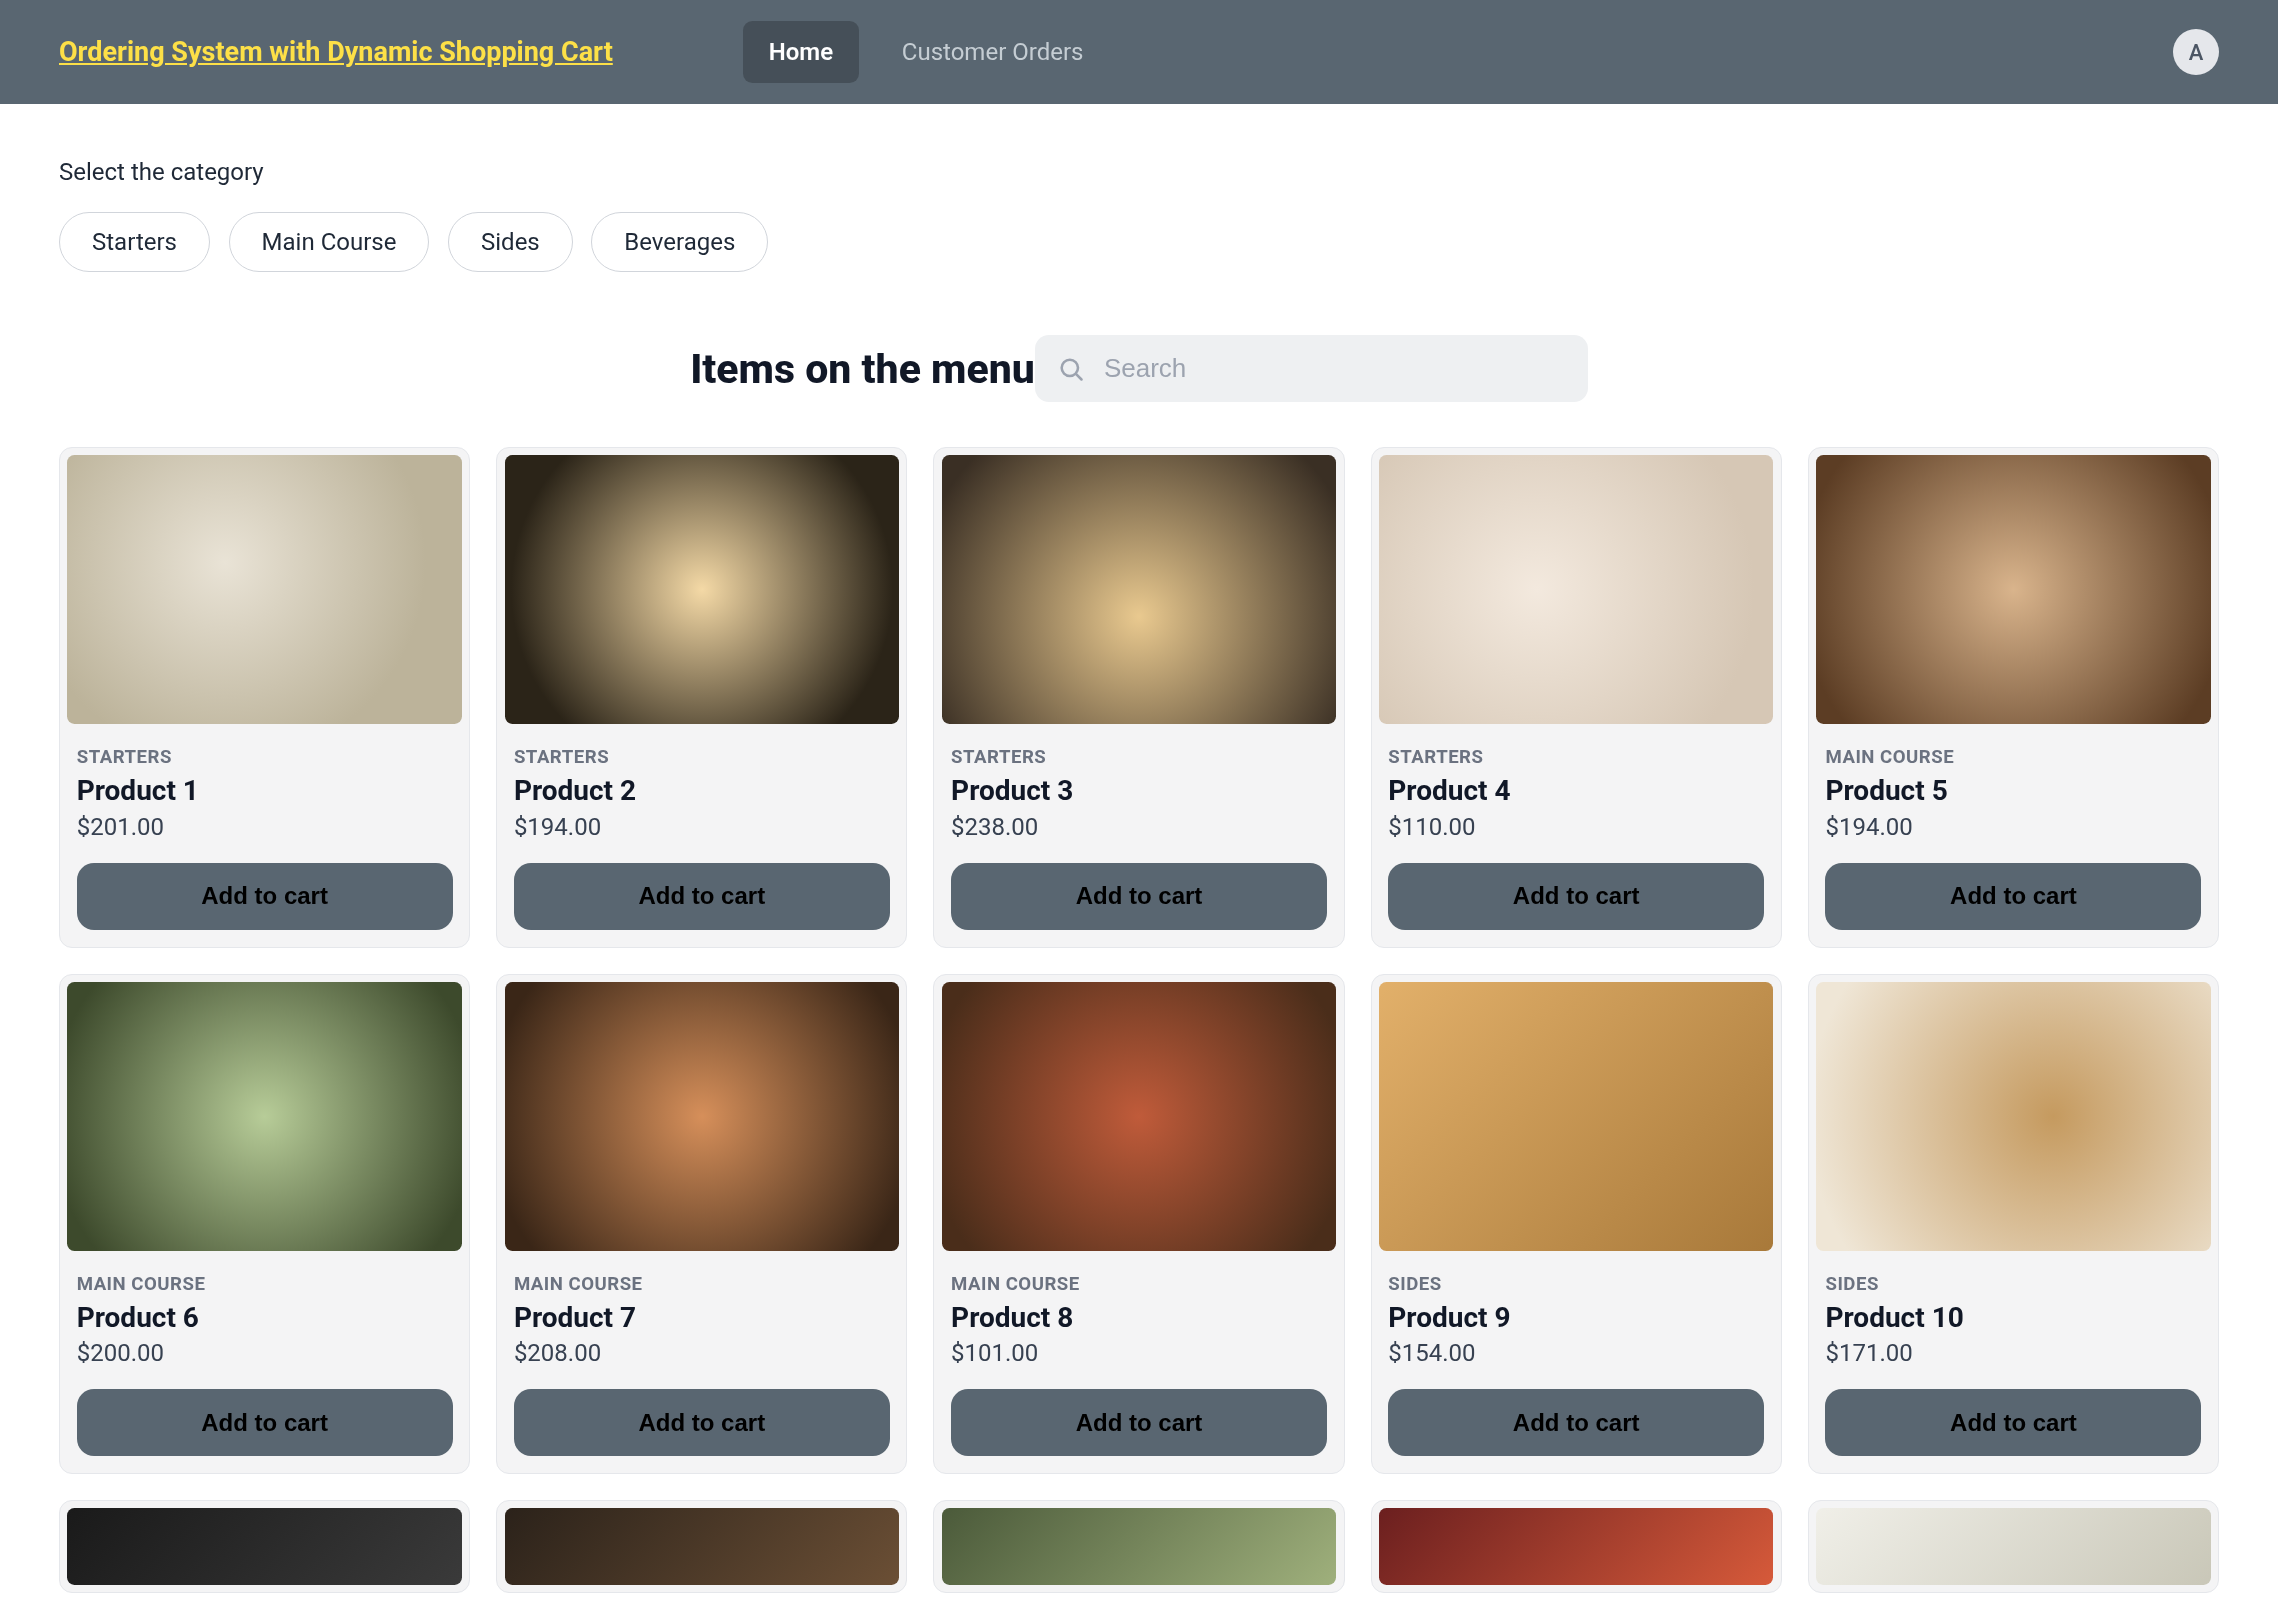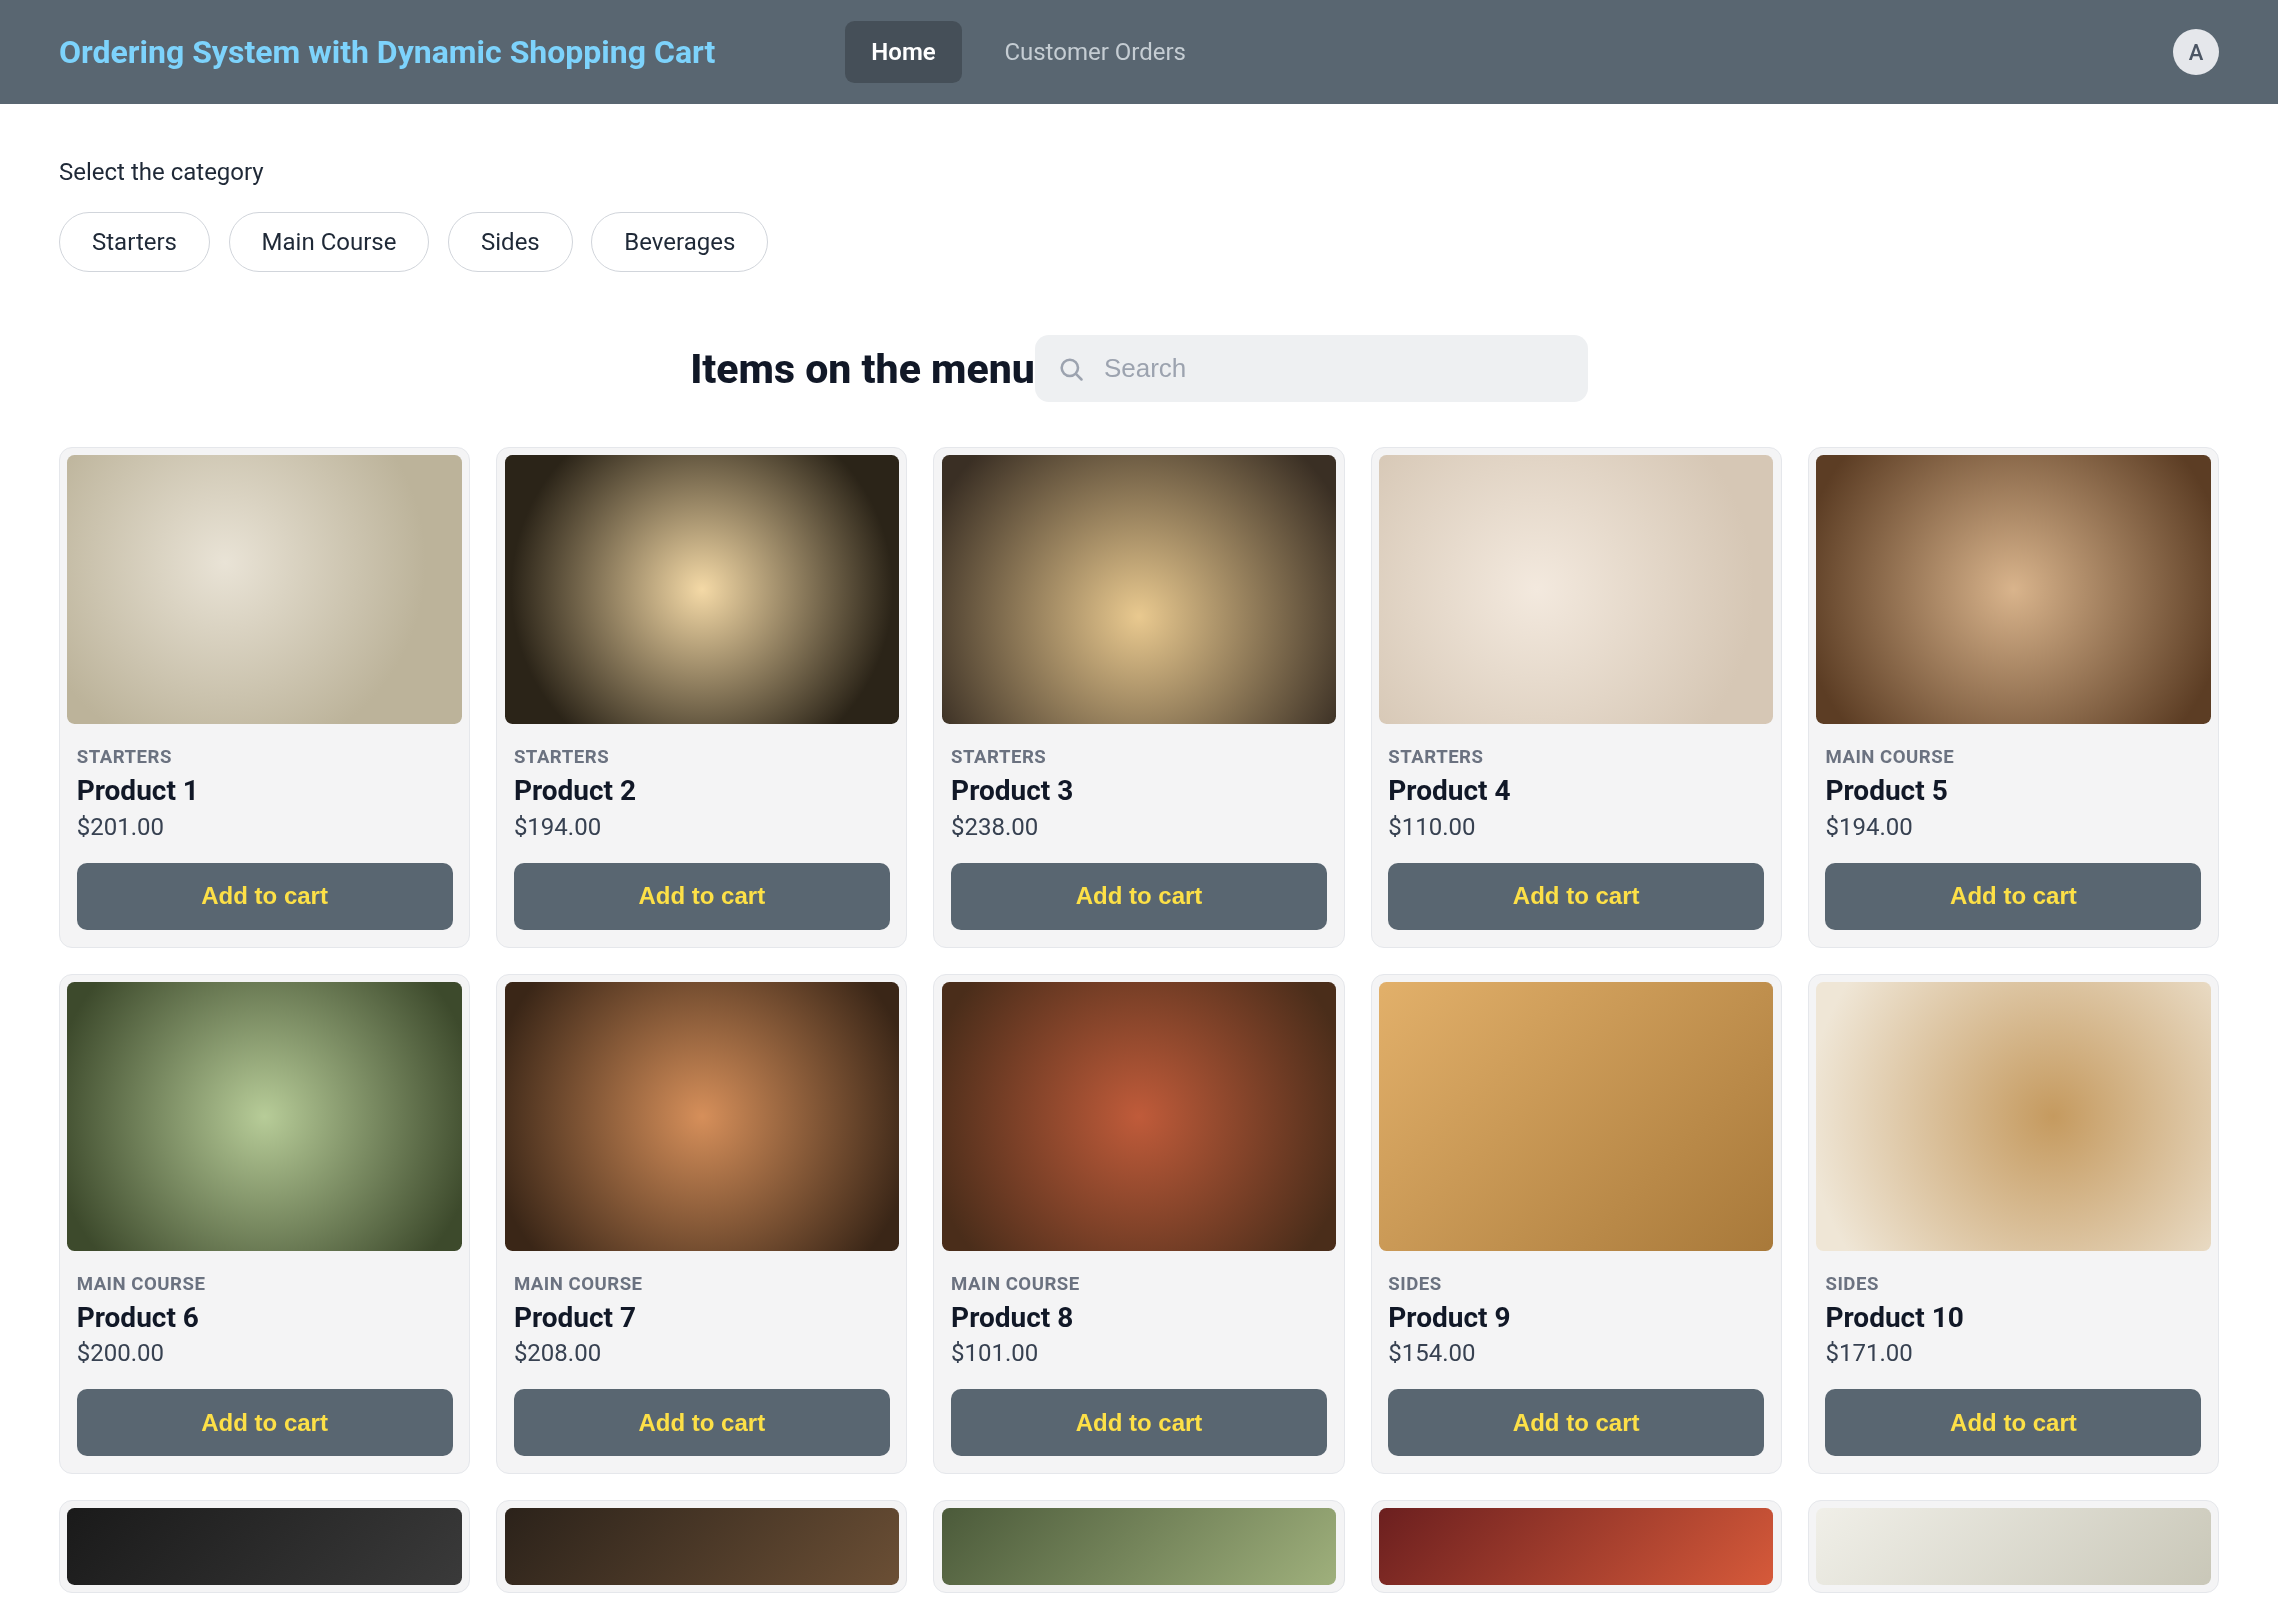--- a/index.html
+++ b/index.html
@@ -10,24 +10,25 @@
   }
   .header {
     background: #596671;
     height: 104px;
     display: flex;
     align-items: center;
     padding: 0 59px;
     gap: 37px;
   }
   .header-title {
-    color: #7dd3fc;
-    font-size: 32px;
+    color: #fde047;
+    font-size: 27px;
     font-weight: 700;
     flex: 0 0 auto;
+    text-decoration: underline;
   }
   .nav {
     display: flex;
     align-items: flex-end;
     gap: 16.7px;
     margin-left: 93px;
   }
   .nav-item {
     color: #c5cdd3;
     font-size: 24px;
@@ -149,23 +150,23 @@
     font-weight: 700;
     color: #111827;
   }
   .card-price {
     font-size: 24px;
     color: #374151;
     margin-bottom: 16.7px;
   }
   .add-btn {
     background: #596671;
-    color: #fde047;
+    color: #000000;
     border: none;
-    border-radius: 10px;
+    border-radius: 17px;
     height: 67px;
     font-size: 24px;
     font-weight: 700;
     cursor: pointer;
   }
   
   .bg1 { background: radial-gradient(circle at 40% 40%, #e9e3d6 0%, #bcb39a 70%); }
   .bg2 { background: radial-gradient(circle at 50% 50%, #f4d9a6 0%, #2b2418 80%); }
   .bg3 { background: radial-gradient(circle at 50% 60%, #e9c98f 0%, #3a2f24 90%); }
   .bg4 { background: radial-gradient(circle at 40% 50%, #f3e9de 0%, #d6c7b5 80%); }

